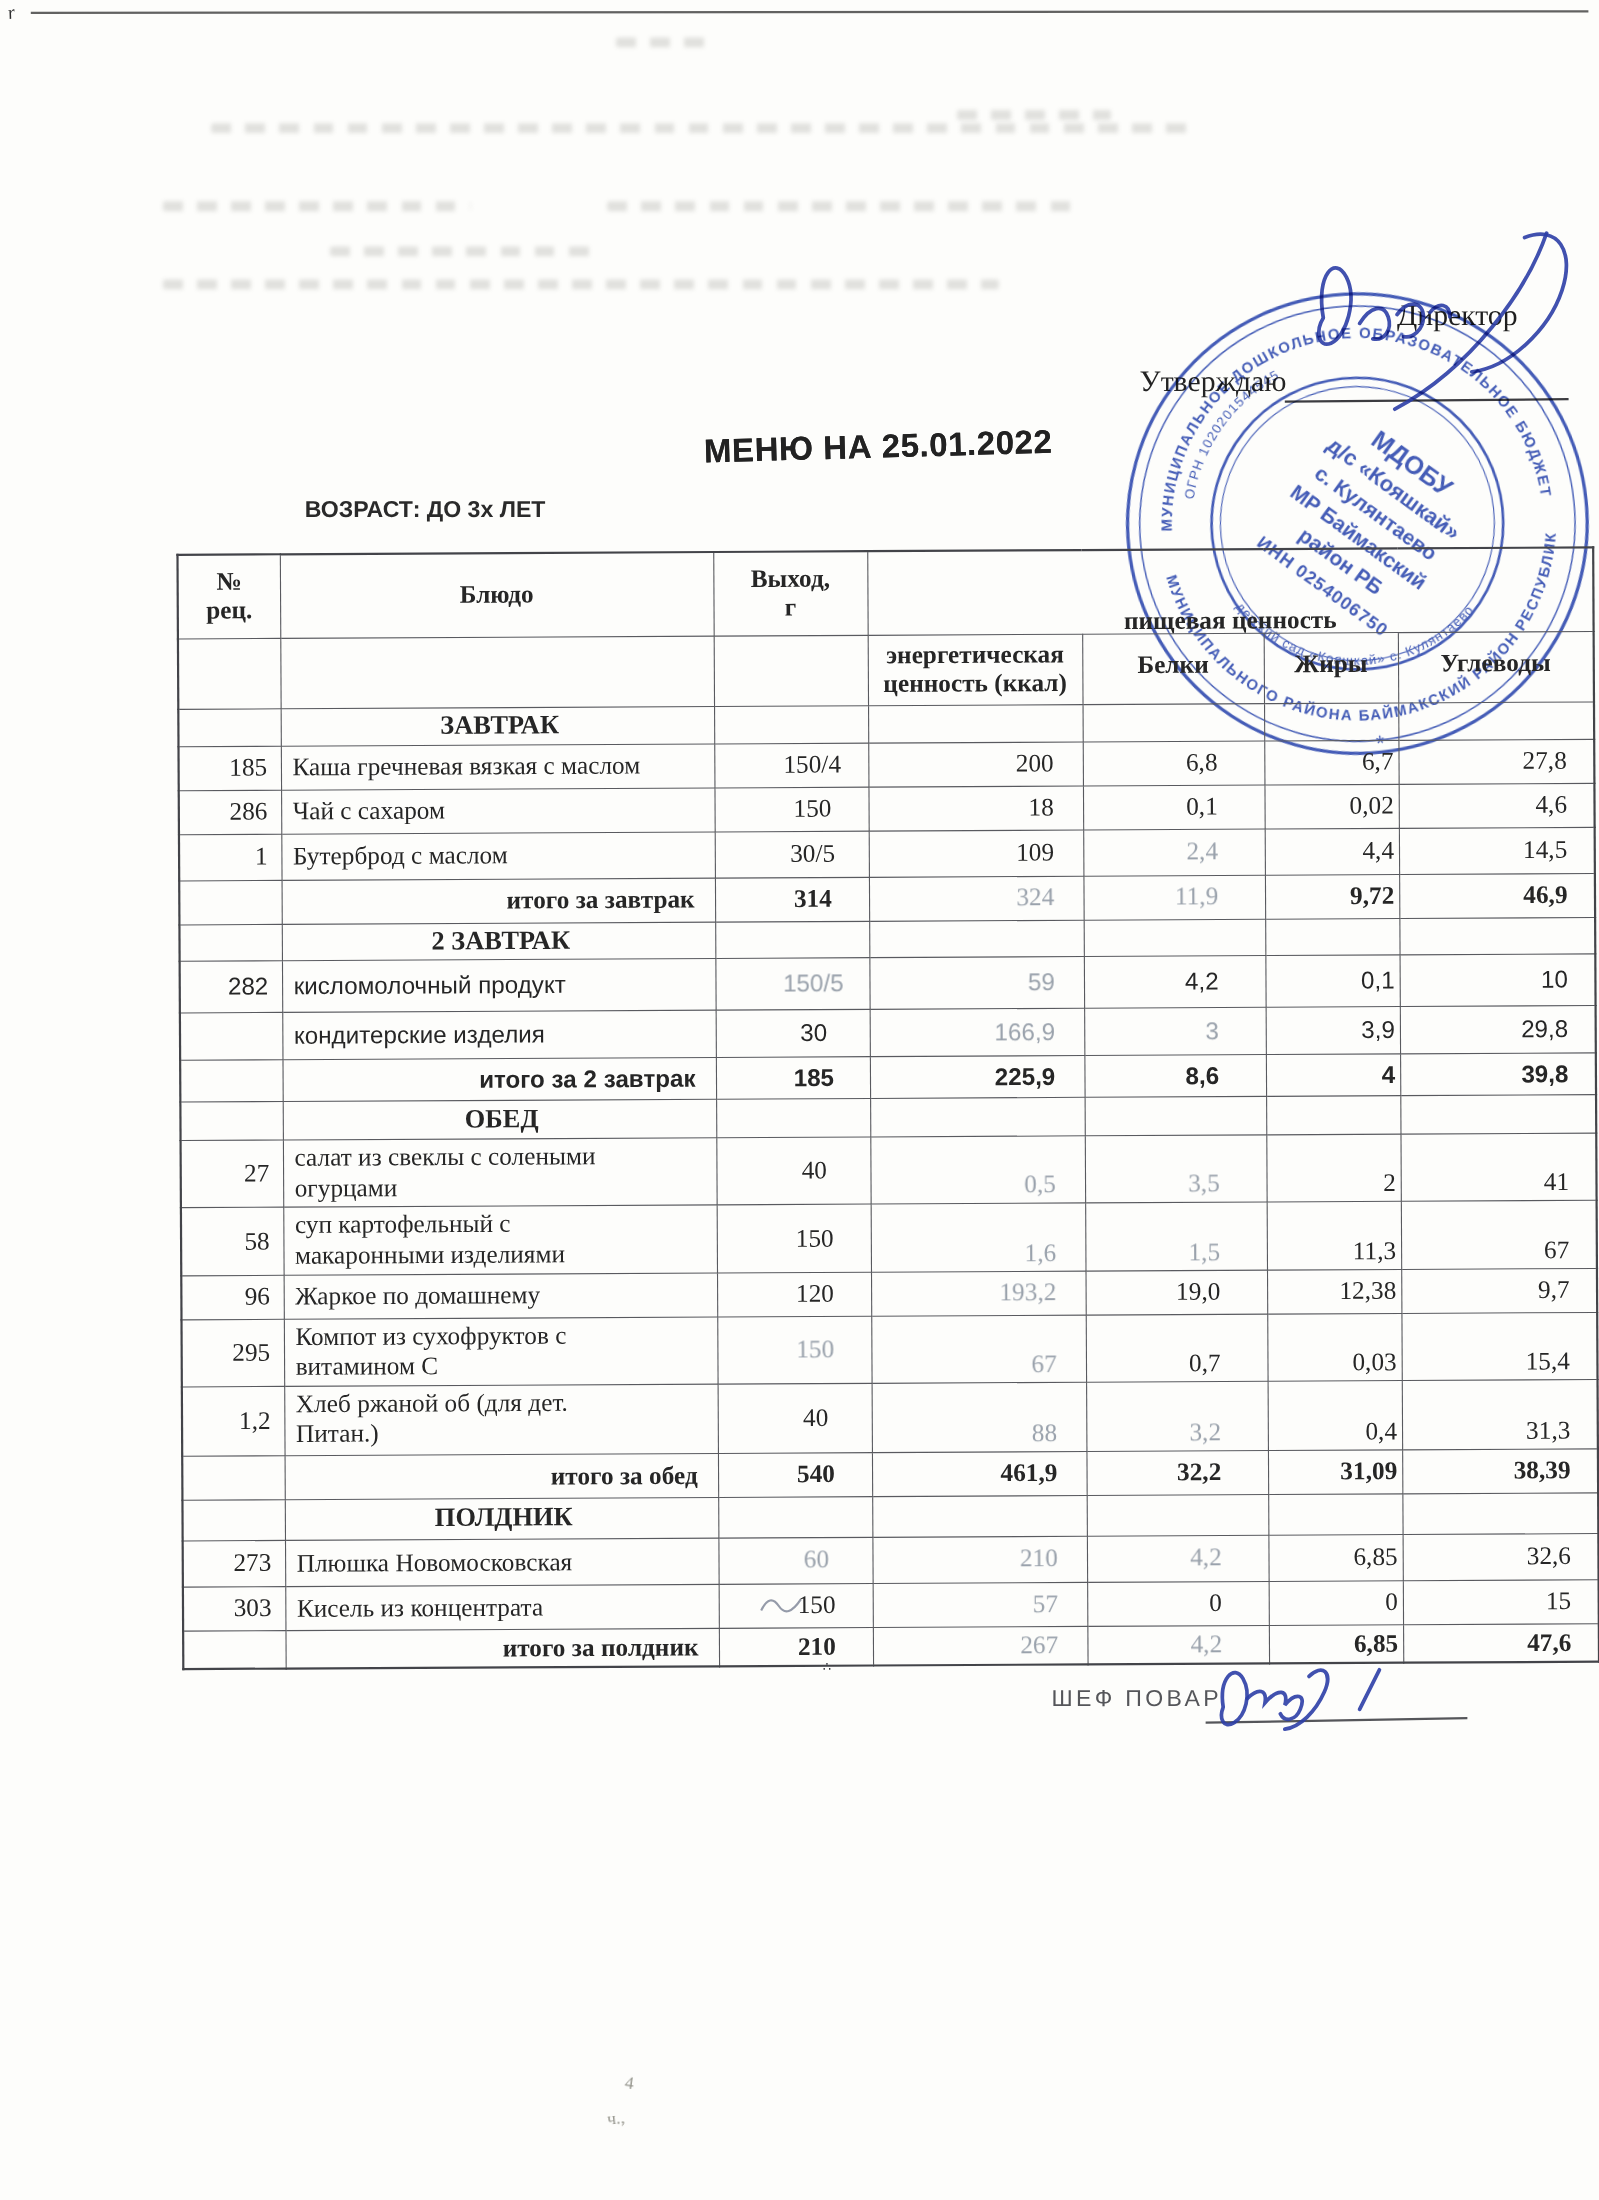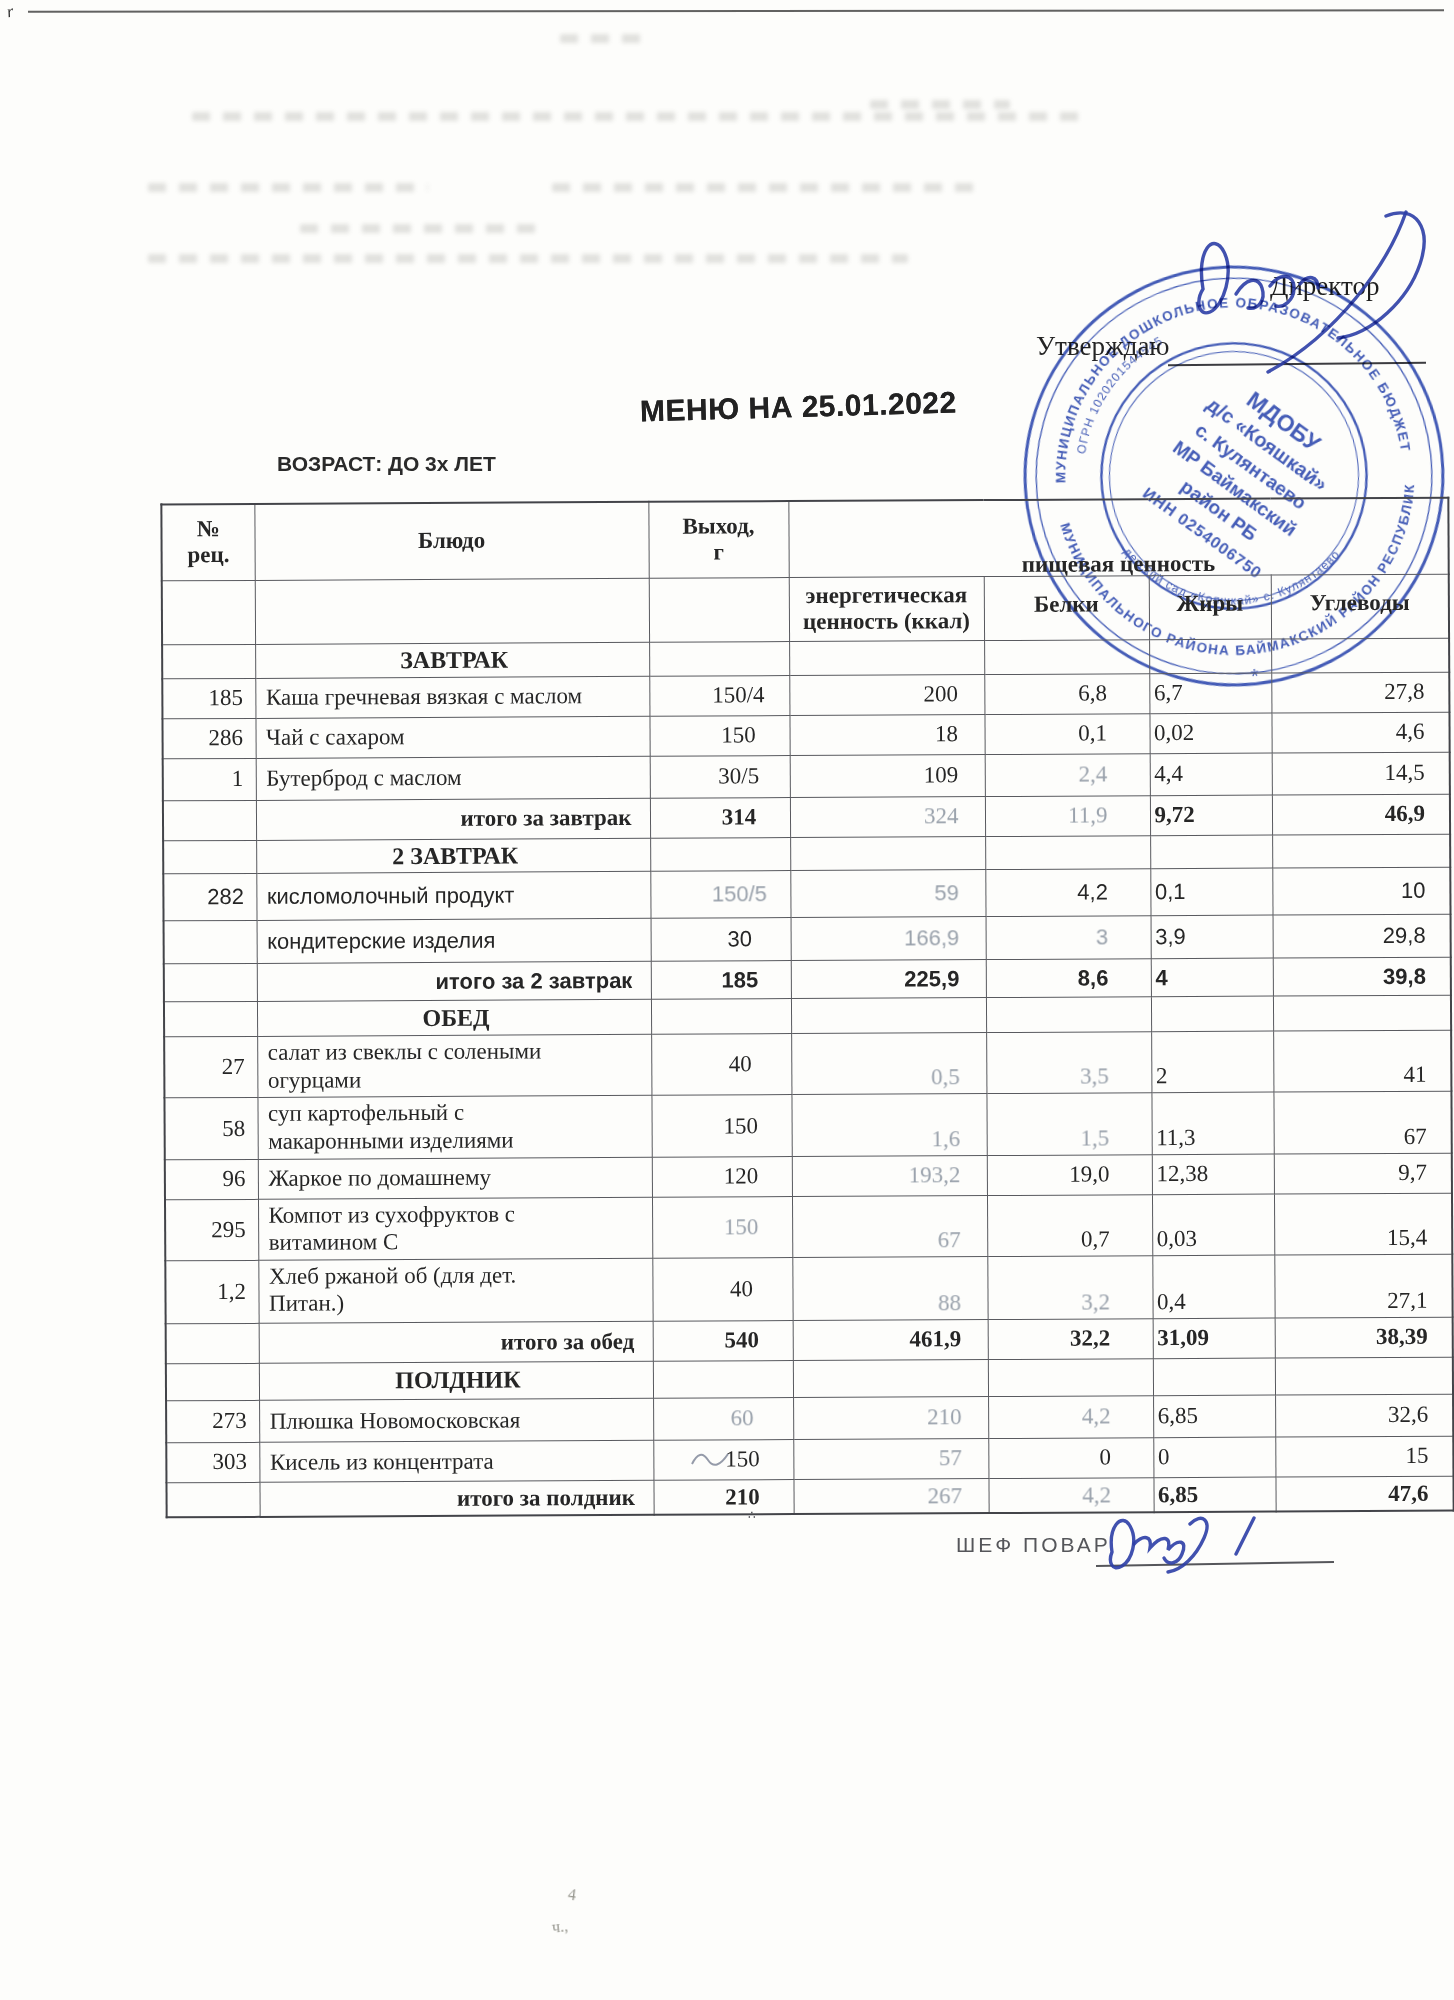--- a/index.html
+++ b/index.html
@@ -51,21 +51,21 @@
   .h1{height:76px;} .h2{height:64px;}
   .h2 th{vertical-align:bottom; padding-bottom:6px;}
   .h2 th.kcal-h{vertical-align:middle; padding-bottom:0;}
   .c-nut span{display:inline-block; transform:translateY(27px); position:relative; z-index:2;
     font-weight:bold;}
   td.rec{text-align:right; padding-right:12px;}
   td.dish{text-align:left; padding:2px 6px 2px 10px; line-height:1.2;}
   td.out{text-align:center;padding-left:42px;}
   td.kcal{text-align:right; padding-right:26px;}
   td.protein{text-align:right; padding-right:42px;}
-  td.fat{text-align:left; }
+  td.fat{text-align:right; }
   td.carbs{text-align:right; padding-right:24px;}
   tr.section td.dish{font-weight:bold; font-size:24px; text-align:center;}
   tr.total td{font-weight:bold;}
   tr.total td.dish{text-align:right; padding-right:18px;}
   tr.dash td{border-top-style:dashed;}
   tr.tall td{vertical-align:bottom; padding-bottom:3px;}
   tr.tall td.dish{vertical-align:top;}
   tr.tall td.rec, tr.tall td.out{vertical-align:middle; padding-bottom:0;}
   tr.sans td{font-family:"Liberation Sans",sans-serif; font-size:22px;}
   .faint{color:#9aa2ac !important; filter:blur(.55px); font-weight:400 !important;}
@@ -294,21 +294,21 @@
           <td class="carbs">15,4</td>
         </tr>
         <tr class="dish tall" style="height: 63px;">
           <td class="rec">1,2</td>
           <td class="dish">Хлеб ржаной об (для дет.
 Питан.)</td>
           <td class="out">40</td>
           <td class="kcal faint">88</td>
           <td class="protein faint">3,2</td>
           <td class="fat">0,4</td>
-          <td class="carbs">27,1</td>
+          <td class="carbs">31,3</td>
         </tr>
         <tr class="total dash" style="height: 40px;">
           <td class="rec"></td>
           <td class="dish">итого за обед</td>
           <td class="out">540</td>
           <td class="kcal">461,9</td>
           <td class="protein">32,2</td>
           <td class="fat">31,09</td>
           <td class="carbs">38,39</td>
         </tr>

